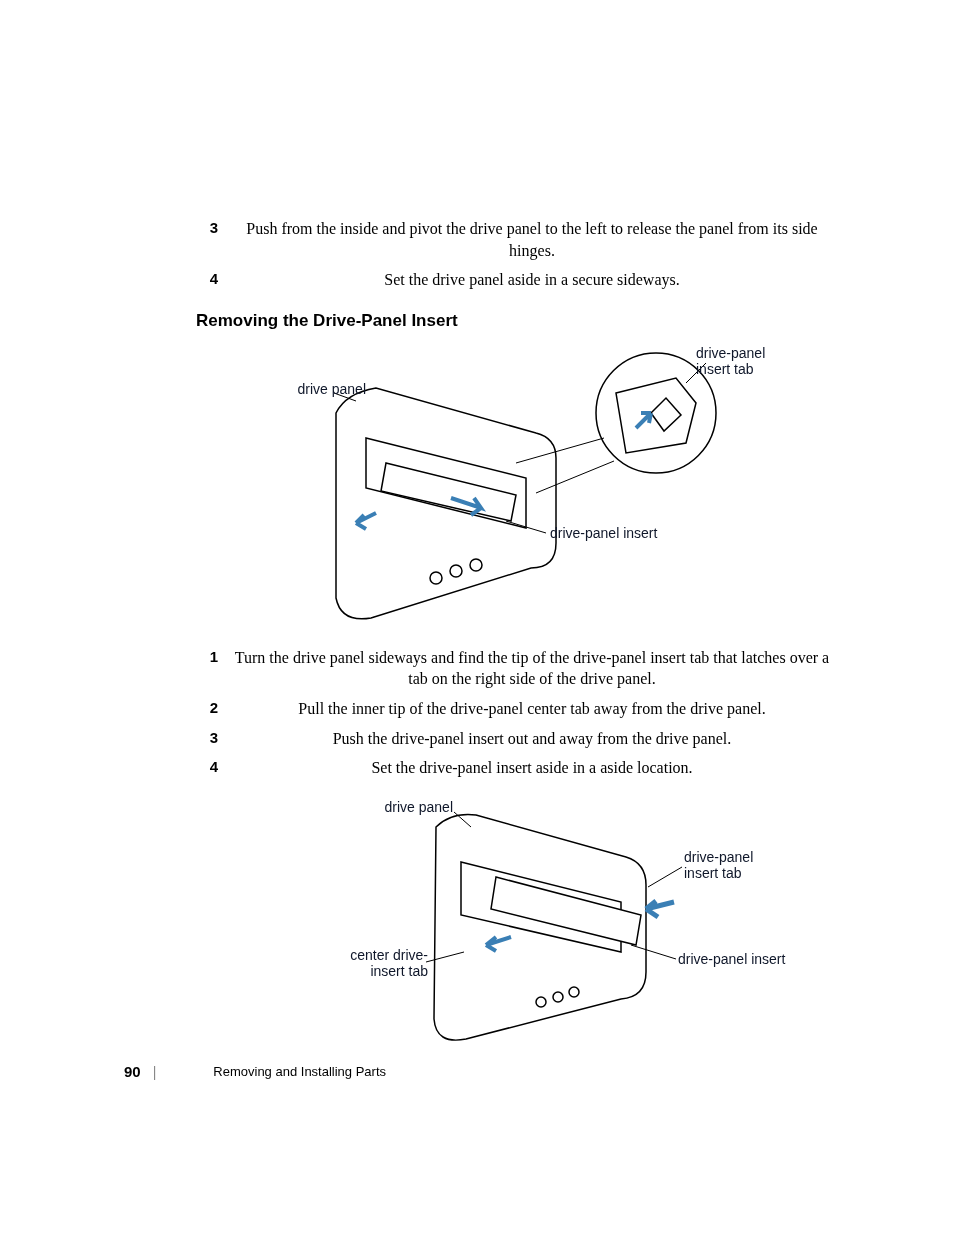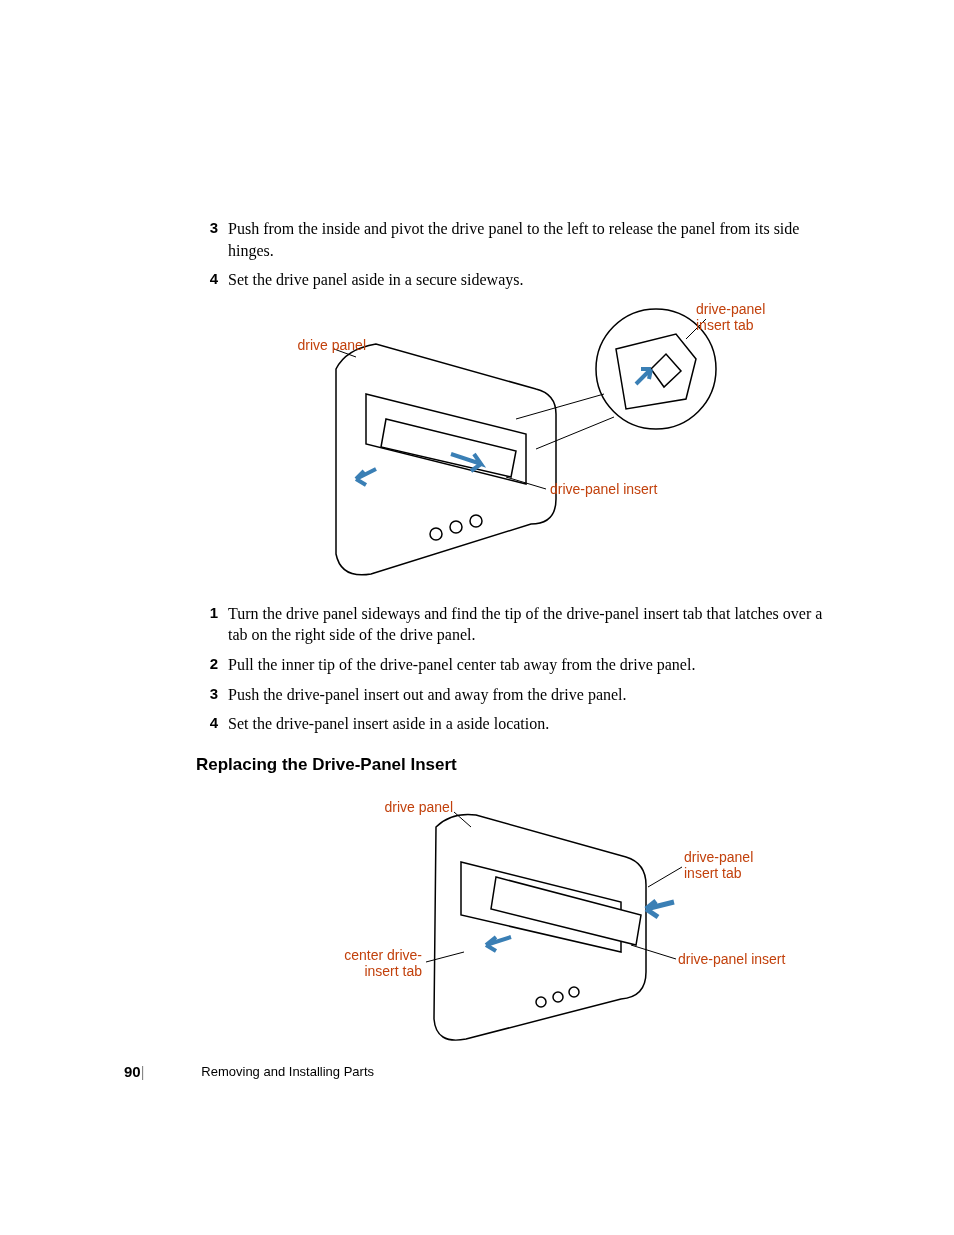--- a/index.html
+++ b/index.html
@@ -2,47 +2,48 @@
 <html><head>
 <meta charset="utf-8">
 <style>
   * { box-sizing: border-box; margin: 0; padding: 0; }
   html, body { width: 954px; height: 1235px; background: #fff; font-family: Georgia, 'Times New Roman', serif; color: #000; }
   .page { position: relative; width: 954px; height: 1235px; }
   .content { position: absolute; left: 196px; top: 218px; width: 640px; }
   ol.steps { list-style: none; }
   ol.steps li { display: flex; margin-bottom: 8px; line-height: 1.35; font-size: 16px; }
   ol.steps li .num { font-family: Arial, Helvetica, sans-serif; font-weight: bold; font-size: 15px; width: 22px; flex: 0 0 22px; text-align: right; margin-right: 10px; }
-  ol.steps li .txt { flex: 1; }
+  ol.steps li .txt { flex: 1; text-align: center; }
   h3.section { font-family: Arial, Helvetica, sans-serif; font-weight: bold; font-size: 17px; margin-top: 20px; margin-bottom: 12px; }
   .figure { position: relative; margin: 6px 0 14px 0; }
   .figure svg { display: block; }
-  .fig-label { font-family: Arial, Helvetica, sans-serif; font-size: 14px; position: absolute; color: #c2410c; line-height: 1.15; }
+  .fig-label { font-family: Arial, Helvetica, sans-serif; font-size: 14px; position: absolute; color: #0f172a; line-height: 1.15; }
   .footer { position: absolute; left: 124px; bottom: 155px; font-family: Arial, Helvetica, sans-serif; font-size: 14px; display: flex; align-items: center; }
-  .footer .pnum { font-weight: bold; font-size: 15px; margin-right: 0; }
+  .footer .pnum { font-weight: bold; font-size: 15px; margin-right: 12px; }
   .footer .sep { color: #888; margin-right: 14px; }
   .footer .ftitle { font-size: 13px; margin-left: 43px; }
 </style>
 </head>
 <body>
 
 <div class="page">
   <div class="content">
 
     <ol class="steps">
       <li>
         <span class="num">3</span>
         <span class="txt">Push from the inside and pivot the drive panel to the left to release the panel from its side hinges.</span>
       </li>
       <li>
         <span class="num">4</span>
         <span class="txt">Set the drive panel aside in a secure sideways.</span>
       </li>
     </ol>
 
+    <h3 class="section">Removing the Drive-Panel Insert</h3>
 
     <div class="figure" style="height:290px; margin-left:60px;">
       <svg width="520" height="290" viewBox="0 0 520 290">
 
         <g stroke="#000" stroke-width="1.5" fill="#fff">
           <path d="M80 70 Q90 50 120 45 L280 90 Q300 95 300 115 L300 200 Q300 225 275 225 L115 275 Q85 280 80 255 Z"></path>
 
           <path d="M110 95 L270 135 L270 185 L110 145 Z" fill="#fff"></path>
 
           <path d="M130 120 L260 152 L255 178 L125 148 Z" fill="#fff"></path>
@@ -88,21 +89,20 @@
       <li>
         <span class="num">3</span>
         <span class="txt">Push the drive-panel insert out and away from the drive panel.</span>
       </li>
       <li>
         <span class="num">4</span>
         <span class="txt">Set the drive-panel insert aside in a aside location.</span>
       </li>
     </ol>
 
-    <h3 class="section">Replacing the Drive-Panel Insert</h3>
 
     <div class="figure" style="height:260px; margin-left:100px;">
       <svg width="460" height="260" viewBox="0 0 460 260">
         <g stroke="#000" stroke-width="1.5" fill="#fff">
 
           <path d="M140 40 Q155 25 180 28 L330 70 Q350 76 350 98 L350 185 Q350 210 325 212 L170 252 Q140 258 138 232 Z"></path>
 
           <path d="M165 75 L325 115 L325 165 L165 128 Z"></path>
 
           <path d="M200 90 L345 128 L340 158 L195 122 Z" fill="#fff"></path>
@@ -116,21 +116,21 @@
             <circle cx="278" cy="205" r="5"></circle>
         </g>
 
         <line x1="175" y1="40" x2="158" y2="25" stroke="#000"></line>
         <line x1="352" y1="100" x2="386" y2="80" stroke="#000"></line>
         <line x1="335" y1="158" x2="380" y2="172" stroke="#000"></line>
         <line x1="168" y1="165" x2="130" y2="175" stroke="#000"></line>
       </svg>
       <div class="fig-label" style="left:82px; top:12px; text-align:right; width:75px;">drive panel</div>
       <div class="fig-label" style="left:388px; top:62px; width:90px;">drive-panel insert tab</div>
-      <div class="fig-label" style="left:40px; top:160px; text-align:right; width:86px;">
+      <div class="fig-label" style="left:46px; top:160px; text-align:right; width:86px;">
         <span>center drive-</span><br>
         <span>insert tab</span>
       </div>
       <div class="fig-label" style="left:382px; top:164px;">drive-panel insert</div>
     </div>
 
   </div>
 
   <div class="footer">
     <span class="pnum">90</span>

